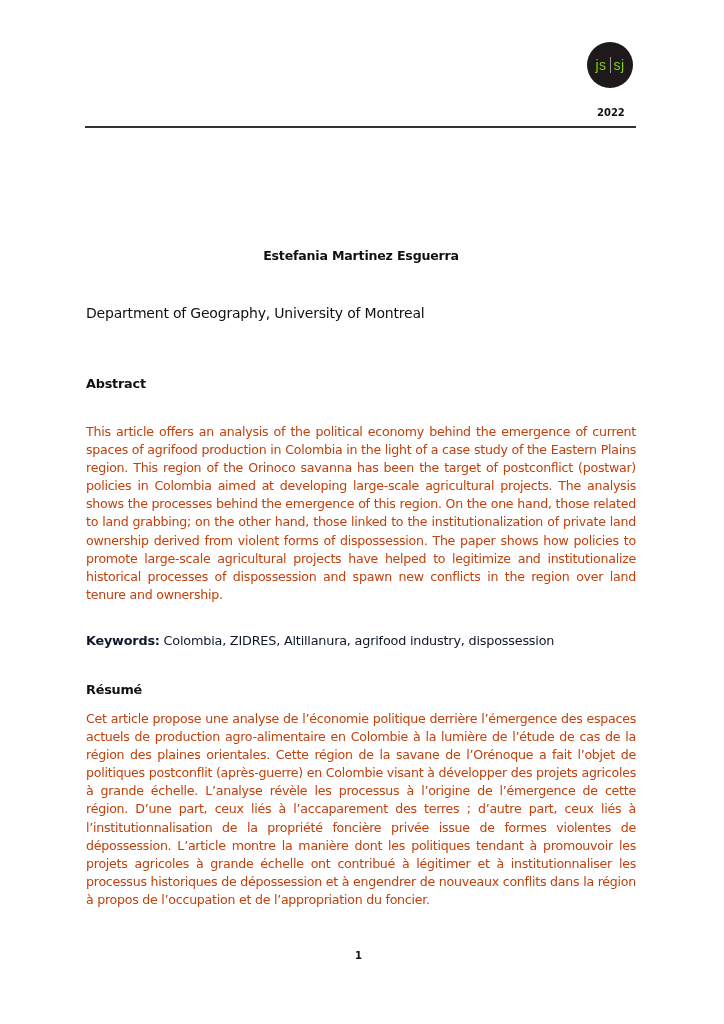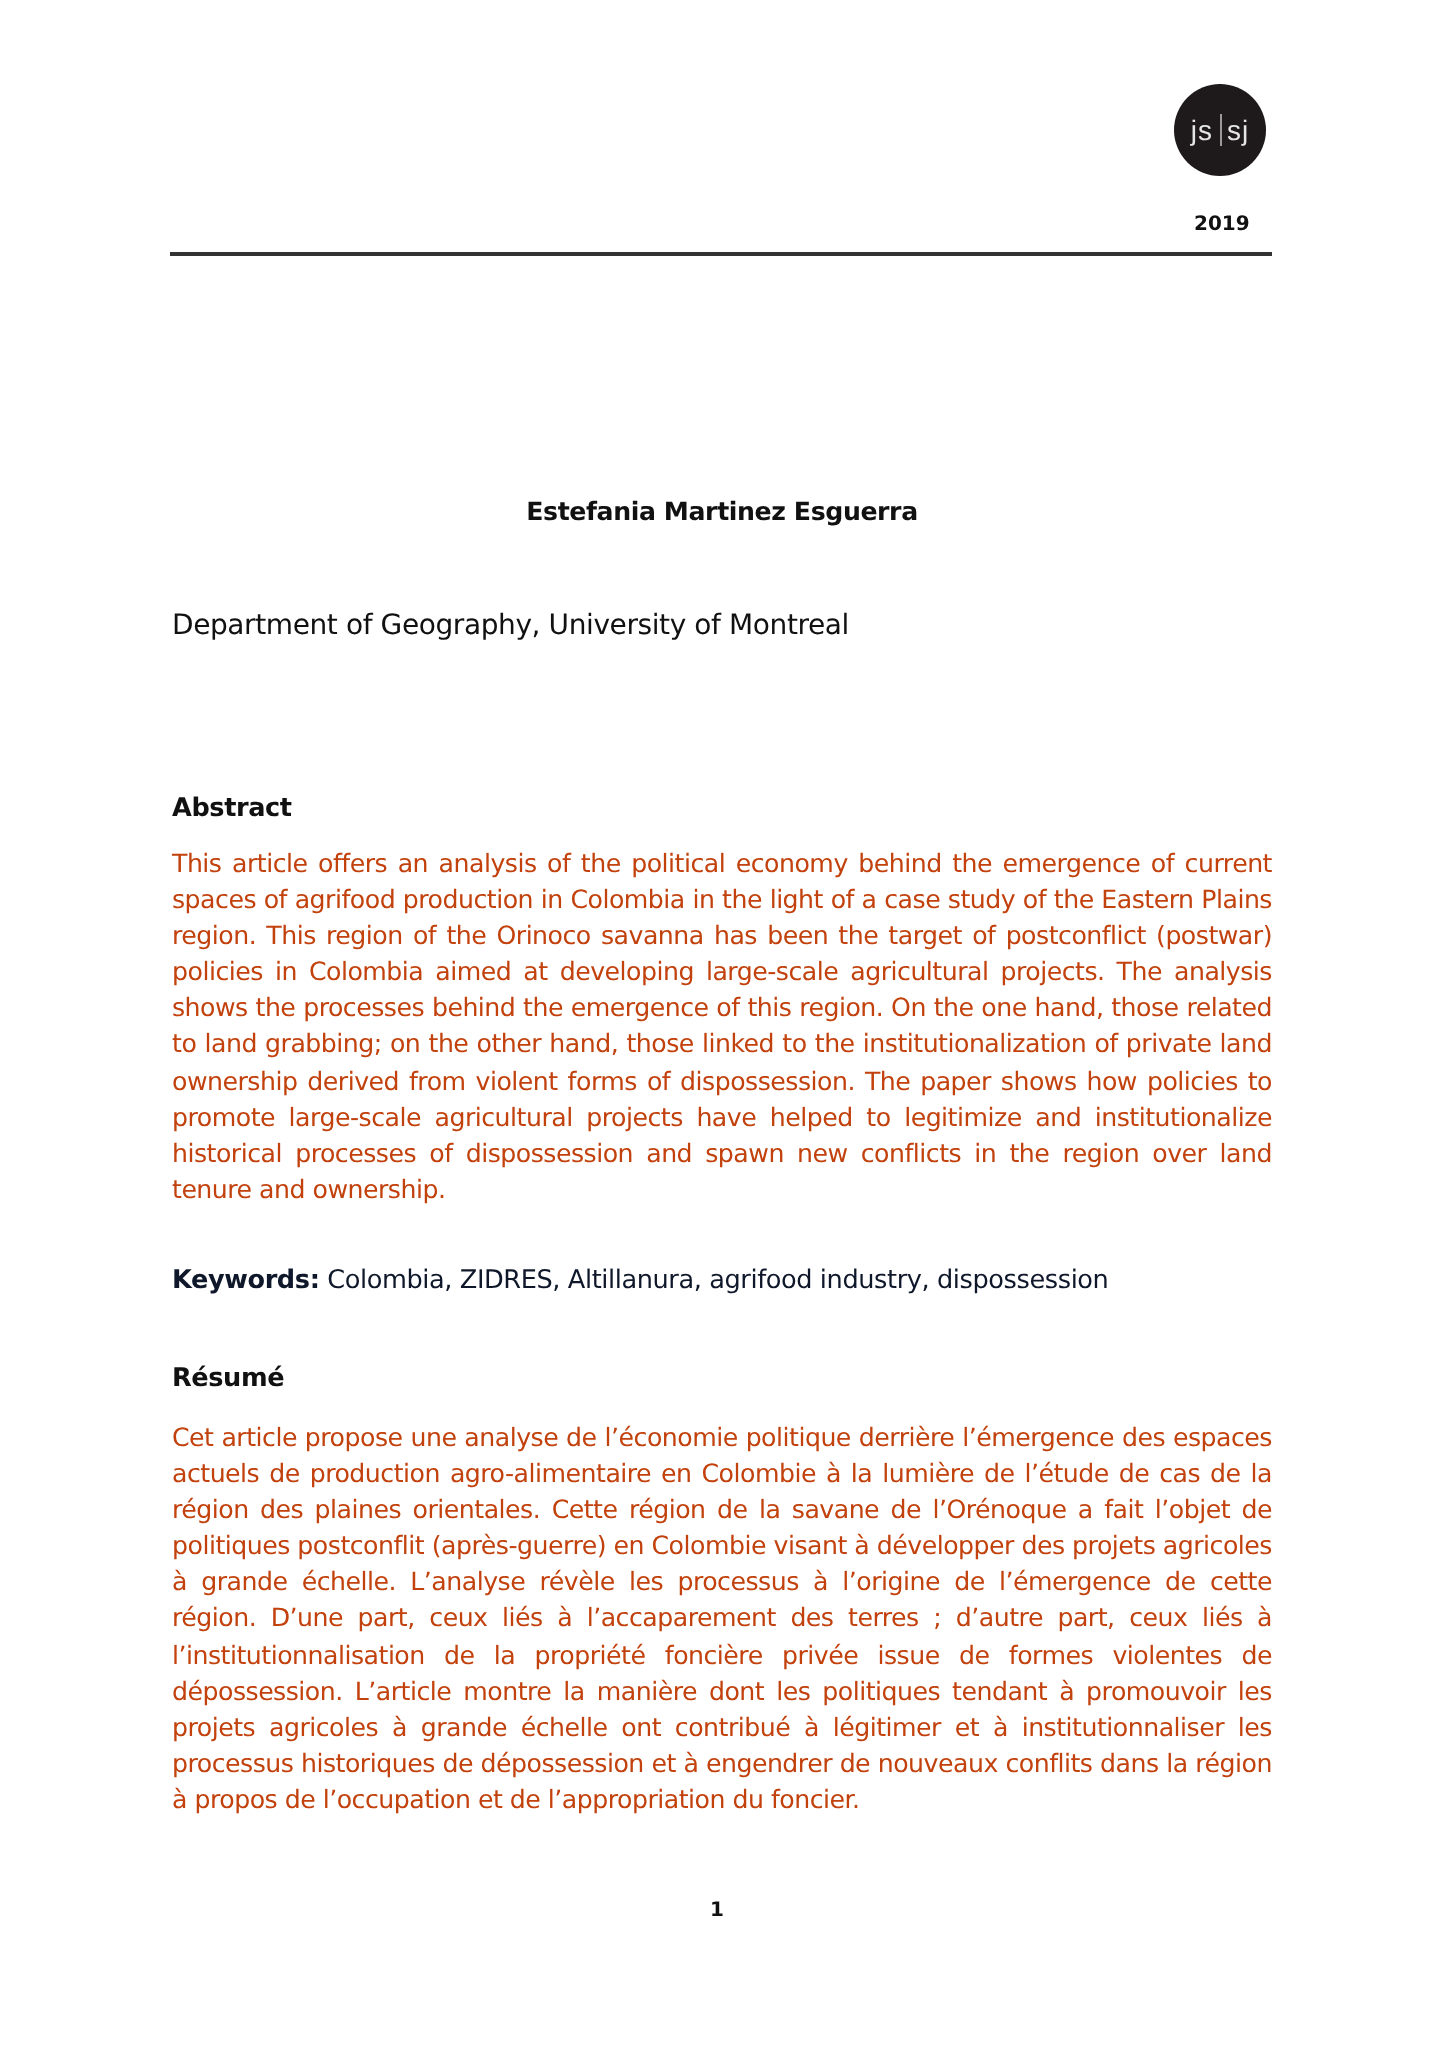--- a/index.html
+++ b/index.html
@@ -25,21 +25,21 @@
       position: absolute;
       left: 587px;
       top: 42px;
       width: 46px;
       height: 46px;
       border-radius: 50%;
       background: #1e1a1b;
       display: flex;
       align-items: center;
       justify-content: center;
-      color: #e5e5e5;
+      color: #84cc16;
       font-family: "Liberation Sans", sans-serif;
       font-size: 14px;
       letter-spacing: 0.5px;
     }
     .logo .sep {
       display: inline-block;
       width: 1px;
       height: 16px;
       background: #9a9a9a;
       margin: 0 3px;
@@ -104,21 +104,21 @@
       letter-spacing: -0.2px;
     }
     .section-heading {
       position: absolute;
       left: 86px;
       font-size: 12.8px;
       font-weight: bold;
       color: #111;
       letter-spacing: -0.2px;
     }
-    .heading-abstract { top: 397px; }
+    .heading-abstract { top: 376px; }
     .heading-resume { top: 682px; }
     .body-text {
       position: absolute;
       left: 86px;
       width: 550px;
       font-size: 12.6px;
       line-height: 18.1px;
       text-align: justify;
       color: #c2410c;
       letter-spacing: -0.25px;
@@ -151,21 +151,21 @@
 <body>
 
 <div class="page">
 
   <div class="logo">
     <span class="part">js</span>
     <span class="sep"></span>
     <span class="part">sj</span>
   </div>
 
-  <div class="year">2019</div>
+  <div class="year">2022</div>
 
   <div class="rule"></div>
 
 
   <div class="author">Estefania Martinez Esguerra</div>
 
   <div class="affil">Department of Geography, University of Montreal</div>
 
 
   <div class="section-heading heading-abstract">Abstract</div>

